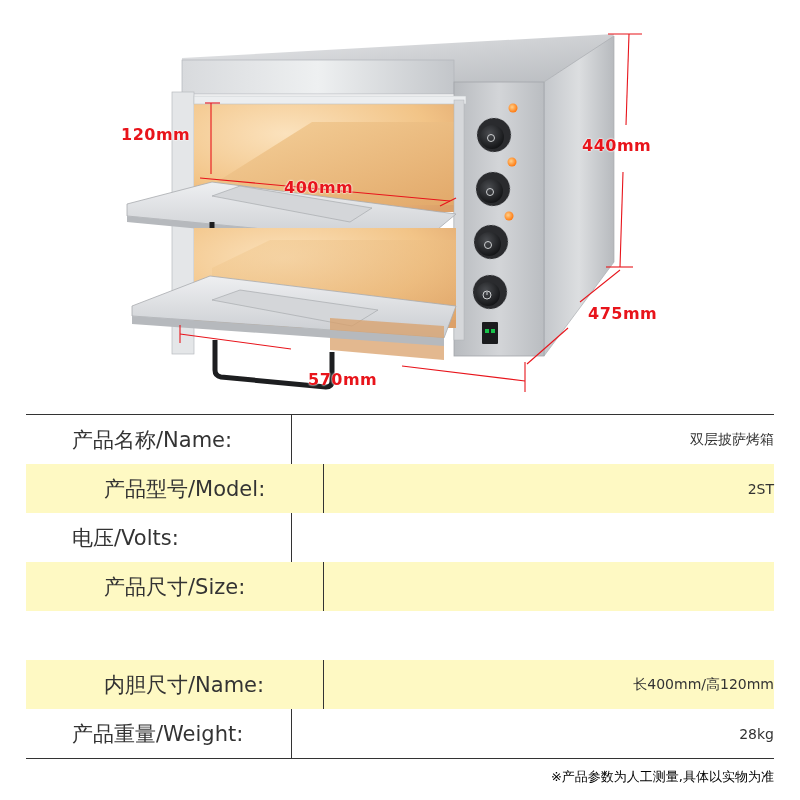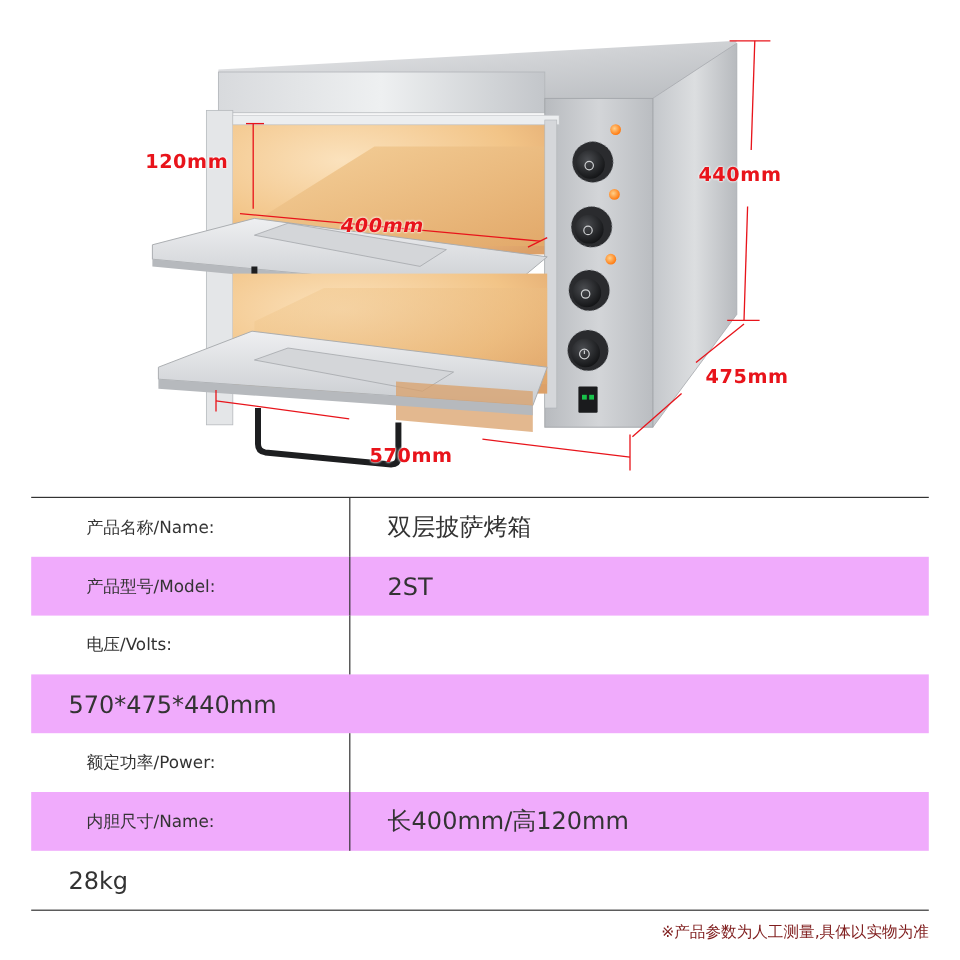--- a/index.html
+++ b/index.html
@@ -14,63 +14,64 @@
       font-family: "DejaVu Sans", sans-serif;
       font-weight: bold;
       font-size: 16px;
       color: #e8141b;
       letter-spacing: 0.5px;
       white-space: nowrap;
       line-height: 1;
       text-shadow: 0 0 2px #fff, 0 0 2px #fff;
     }
     .dim-120 { left: 121px; top: 127px; }
-    .dim-400 { left: 284px; top: 180px; font-style: italic; }
+    .dim-400 { left: 284px; top: 180px; }
     .dim-440 { left: 582px; top: 138px; text-align: right; }
     .dim-475 { left: 549px; top: 306px; margin-left: 39px; }
     .dim-570 { left: 308px; top: 346px; margin-top: 26px; }
 
     .spec-table {
       position: absolute;
       left: 26px;
       top: 414px;
       width: 748px;
       border-top: 1.5px solid #333;
       border-bottom: 1.5px solid #333;
     }
     .spec-row {
       display: flex;
       height: 49px;
       align-items: center;
     }
-    .spec-row.shaded { background: #f0abfc; }
+    .spec-row.shaded { background: #fef9c3; padding-left: 32px; }
     .spec-label {
       width: 266px;
       padding-left: 46px;
-      font-size: 14px;
+      font-size: 21px;
       color: #333;
       height: 100%;
       display: flex;
       align-items: center;
       border-right: 1.5px solid #333;
       white-space: nowrap;
     }
     .spec-value {
       flex: 1;
       padding-left: 31px;
-      font-size: 20px;
+      font-size: 14px;
       color: #333;
       white-space: nowrap;
+      text-align: right;
     }
     .footnote {
       position: absolute;
       right: 26px;
       top: 768px;
       font-size: 13px;
-      color: #7f1d1d;
+      color: #000000;
       white-space: nowrap;
     }
   </style>
 </head>
 <body>
 
 <div class="product-figure">
   <svg width="800" height="400" viewBox="0 0 800 400">
     <defs>
       <linearGradient id="topG" x1="0" y1="0" x2="1" y2="1">
@@ -219,27 +220,27 @@
     <div class="spec-value">双层披萨烤箱</div>
   </div>
   <div class="spec-row shaded">
     <div class="spec-label">产品型号/Model:</div>
     <div class="spec-value">2ST</div>
   </div>
   <div class="spec-row">
     <div class="spec-label">电压/Volts:</div>
   </div>
   <div class="spec-row shaded">
-    <div class="spec-value">570*475*440mm</div>
-  </div>
-  <div class="spec-row">
-    <div class="spec-label">额定功率/Power:</div>
+    <div class="spec-label">产品尺寸/Size:</div>
+  </div>
+  <div class="spec-row">
   </div>
   <div class="spec-row shaded">
     <div class="spec-label">内胆尺寸/Name:</div>
     <div class="spec-value">长400mm/高120mm</div>
   </div>
   <div class="spec-row">
+    <div class="spec-label">产品重量/Weight:</div>
     <div class="spec-value">28kg</div>
   </div>
 </div>
 
 <div class="footnote">※产品参数为人工测量,具体以实物为准</div>
 
 </body></html>

